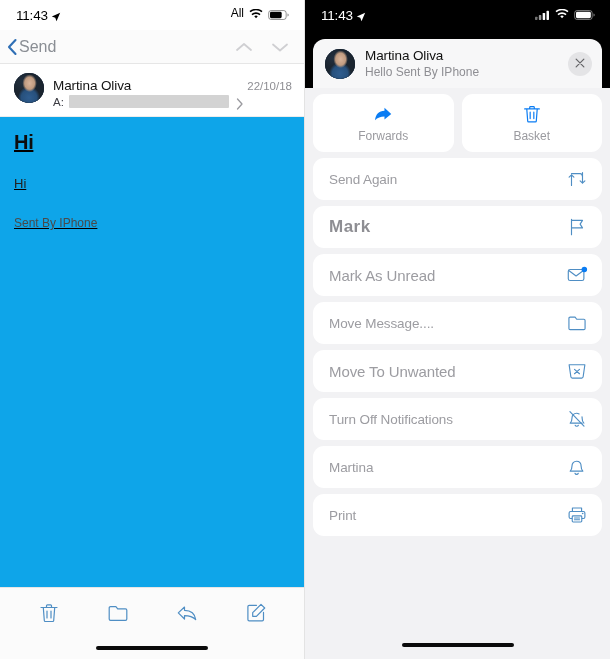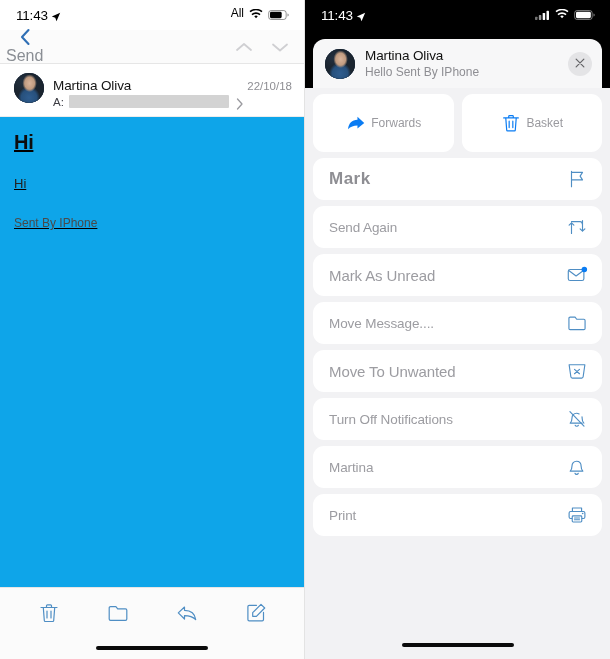--- a/index.html
+++ b/index.html
@@ -37,21 +37,21 @@
   .loc-arrow { display: inline-block; width: 10px; height: 10px; }
 
   .navbar {
     height: 34px; width: 100%;
     display: flex; align-items: center;
     padding: 0 14px 0 6px;
     background: #fbfbfb;
     border-bottom: 1px solid #e6e6e6;
     flex: 0 0 auto;
   }
-  .back-btn { display: flex; align-items: center; gap: 1px; cursor: pointer; flex-direction: column; }
+  .back-btn { display: flex; align-items: center; gap: 1px; cursor: pointer; }
   .back-chevron { width: 12px; height: 18px; }
   .back-label { font-size: 16px; color: #8a8e94; letter-spacing: 0px; }
   .nav-arrows { margin-left: auto; display: flex; gap: 16px; align-items: center; }
   .nav-arrow { width: 20px; height: 14px; }
 
   .msg-header {
     padding: 9px 12px 8px 14px;
     display: flex; align-items: flex-start; gap: 9px;
     border-bottom: 1px solid #ececec;
     background: #fff;
@@ -139,21 +139,21 @@
   .ctx-body {
     flex: 1; background: #f2f2f4;
     padding: 6px 8px 0 8px;
     display: flex; flex-direction: column; gap: 6px;
     overflow: hidden;
   }
   .big-row { display: flex; gap: 8px; flex: 0 0 auto; }
   .big-btn {
     flex: 1; background: #fff; border-radius: 11px;
     height: 58px;
-    display: flex; flex-direction: row; align-items: center; justify-content: center;
+    display: flex; flex-direction: column; align-items: center; justify-content: center;
     gap: 4px; cursor: pointer;
   }
   .big-btn-label { font-size: 12px; color: #9a9a9f; }
   .big-icon { width: 22px; height: 22px; }
 
   .menu-row {
     background: #fff; border-radius: 11px;
     height: 42px; flex: 0 0 auto;
     display: flex; align-items: center;
     padding: 0 14px 0 16px; cursor: pointer;
@@ -352,34 +352,34 @@
           <span class="big-icon">
             <svg viewBox="0 0 24 24" width="22" height="22">
               <path d="M4 6.5h16M9.5 6.5V4.8c0-.5.4-.9.9-.9h3.2c.5 0 .9.4.9.9v1.7M6.3 6.5l1 13c0 .6.5 1 1 1h7.4c.5 0 1-.4 1-1l1-13M10 10v7M14 10v7" fill="none" stroke="#0a7cf3" stroke-width="1.3" stroke-linecap="round" stroke-linejoin="round"></path>
             </svg>
           </span>
           <span class="big-btn-label">Basket</span>
         </div>
       </div>
 
       <div class="menu-row">
-        <span class="menu-label big">Mark</span>
-        <span class="menu-icon">
-          <svg viewBox="0 0 24 24" width="22" height="22">
-            <path d="M6 3.5v17M6 4.8h12l-2.6 4.1 2.6 4.1H6" fill="none" stroke="#4f8ec4" stroke-width="1.25" stroke-linecap="round" stroke-linejoin="round"></path>
-          </svg>
-        </span>
-      </div>
-
-      <div class="menu-row">
         <span class="menu-label">Send Again</span>
         <span class="menu-icon">
           <svg viewBox="0 0 24 24" width="22" height="22">
             <path d="M6 19V7.5M6 7.5 3.4 10M6 7.5 8.6 10M18 5v11.5M18 16.5 15.4 14M18 16.5 20.6 14" fill="none" stroke="#4f8ec4" stroke-width="1.25" stroke-linecap="round" stroke-linejoin="round"></path>
             <path d="M6 6.2h9.5a2.2 2.2 0 0 1 2.2 2.2" fill="none" stroke="#4f8ec4" stroke-width="1.25" stroke-linecap="round"></path>
+          </svg>
+        </span>
+      </div>
+
+      <div class="menu-row">
+        <span class="menu-label big">Mark</span>
+        <span class="menu-icon">
+          <svg viewBox="0 0 24 24" width="22" height="22">
+            <path d="M6 3.5v17M6 4.8h12l-2.6 4.1 2.6 4.1H6" fill="none" stroke="#4f8ec4" stroke-width="1.25" stroke-linecap="round" stroke-linejoin="round"></path>
           </svg>
         </span>
       </div>
 
       <div class="menu-row">
         <span class="menu-label lg">Mark As Unread</span>
         <span class="menu-icon">
           <svg viewBox="0 0 24 24" width="22" height="22">
             <rect x="2.5" y="6" width="17" height="12" rx="2" fill="none" stroke="#4f8ec4" stroke-width="1.25"></rect>
             <path d="M3 7 11 13 19 7" fill="none" stroke="#4f8ec4" stroke-width="1.25" stroke-linejoin="round"></path>

